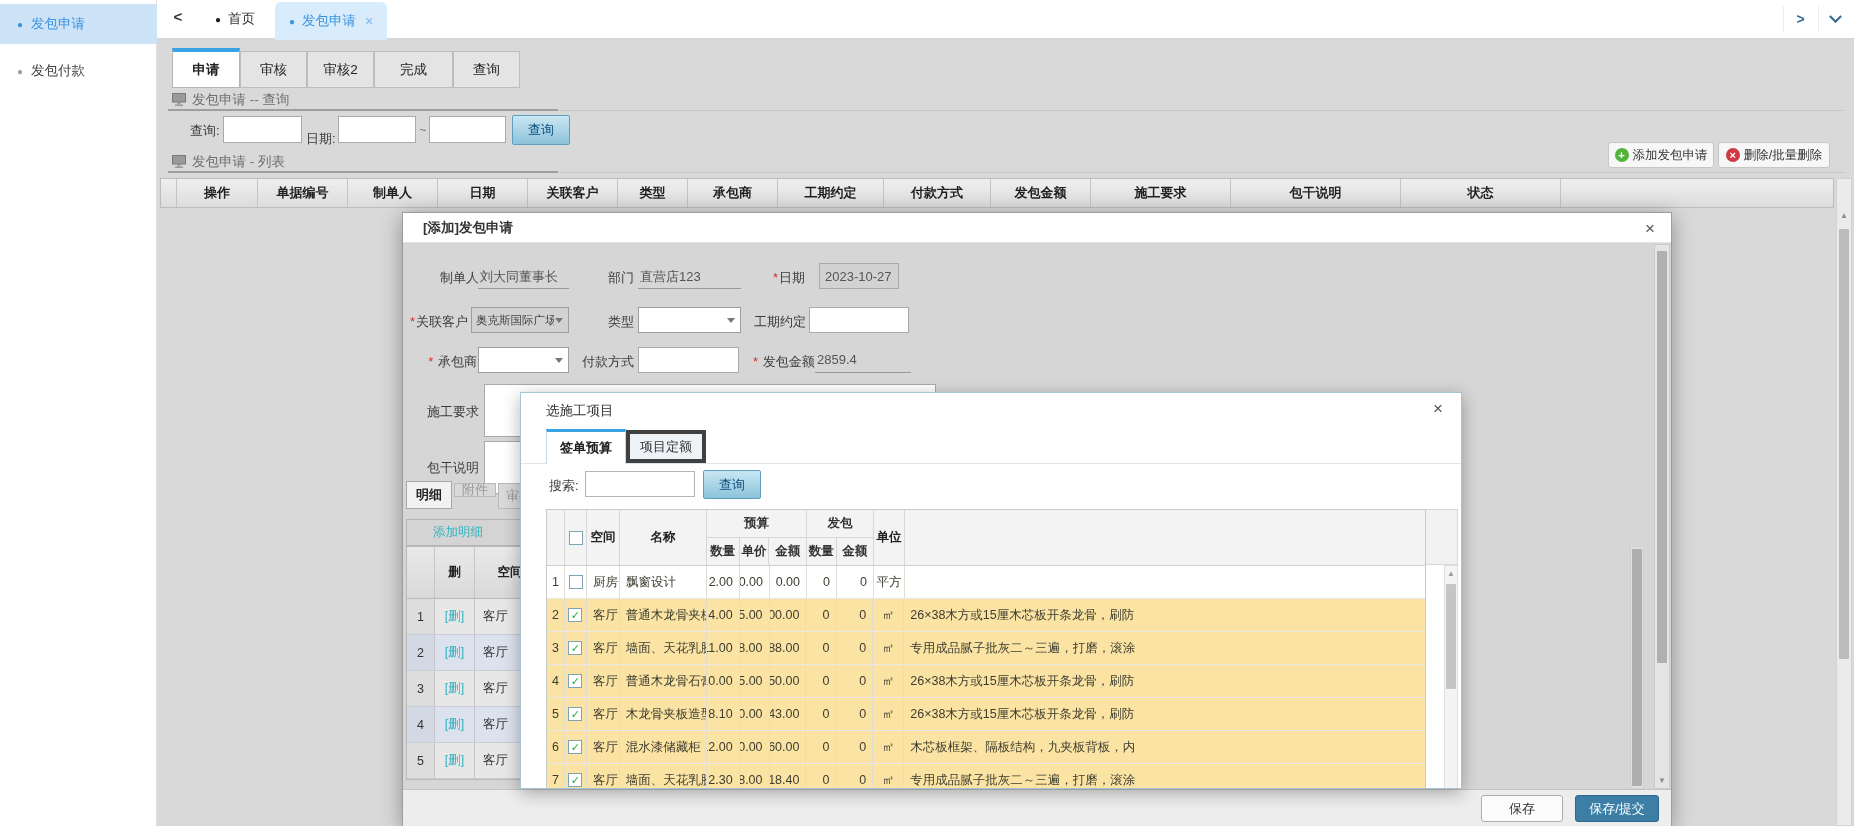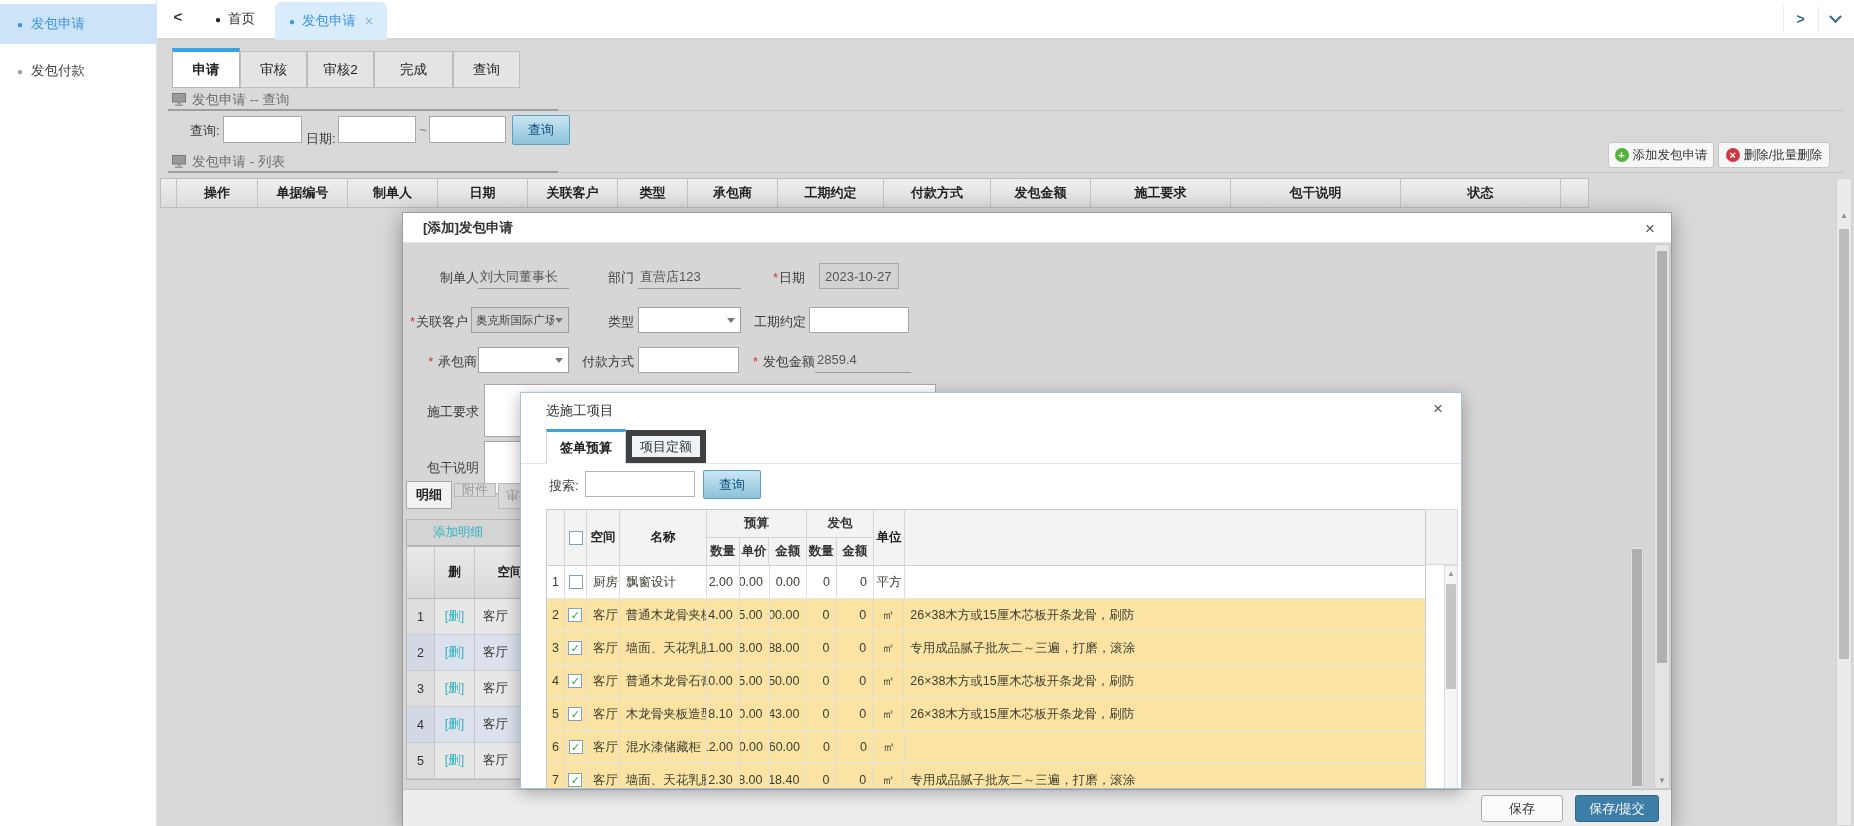--- a/index.html
+++ b/index.html
@@ -43,21 +43,21 @@
   .sel { position:absolute; background:#fff; border:1px solid #9e9e9e; font-size:11.5px; color:#444; display:flex; align-items:center; padding:0 14px 0 4px; cursor:pointer; overflow:hidden; white-space:nowrap; }
   .sel.gray { background:#d2d2d2; }
   .caret { position:absolute; right:5px; top:50%; margin-top:-2px; width:0; height:0; border-left:4px solid transparent; border-right:4px solid transparent; border-top:5px solid #777; }
   .btn-q { position:absolute; display:flex; align-items:center; justify-content:center; background:linear-gradient(#c9e6f3,#8cc2da); border:1px solid #5f9fbe; color:#10507e; font-size:13px; cursor:pointer; border-radius:2px; }
   .tbtn { position:absolute; display:flex; align-items:center; justify-content:center; gap:4px; background:#f7f7f7; border:1px solid #c6c6c6; border-radius:3px; font-size:12.5px; color:#333; cursor:pointer; height:26px; }
   .cicle { width:14px; height:14px; border-radius:50%; color:#fff; font-size:11px; font-weight:bold; display:flex; align-items:center; justify-content:center; line-height:1; }
   .cicle.green { background:#52b43a; }
   .cicle.red { background:#cf3a42; }
 
   
-  .lh { position:absolute; left:160px; top:178px; width:1429px; height:30px; display:flex; border:1px solid #bdbdbd; background:linear-gradient(#efefef,#dcdcdc); z-index:1; }
+  .lh { position:absolute; left:160px; top:178px; width:1674px; height:30px; display:flex; border:1px solid #bdbdbd; background:linear-gradient(#efefef,#dcdcdc); z-index:1; }
   .lh-cell { border-right:1px solid #c3c3c3; display:flex; align-items:center; justify-content:center; font-weight:bold; font-size:13px; color:#1f1f1f; height:100%; }
 
   
   .sb { position:absolute; background:#ebebeb; border:1px solid #d2d2d2; }
   .sb-thumb { position:absolute; background:#bcbcbc; border-radius:1px; cursor:pointer; }
   .sb-arrow { position:absolute; width:100%; text-align:center; font-size:8px; color:#8c8c8c; cursor:pointer; }
 
   
   .modal { position:absolute; left:402px; top:212px; width:1270px; height:614px; background:#d6d6d6; border:1px solid #9c9c9c; box-shadow:0 4px 20px rgba(0,0,0,.35); z-index:10; }
   .modal-title { position:absolute; left:0; top:0; width:100%; height:30px; background:#fff; border-bottom:1px solid #e3e3e3; display:flex; align-items:center; padding-left:20px; font-size:13.5px; font-weight:600; color:#333; }
@@ -75,21 +75,21 @@
   .dt-row.even { background:#dbe2ee; }
   .dt-cell { border-right:1px solid #c6c6c6; display:flex; align-items:center; font-size:12.5px; color:#333; }
   .modal-footer { position:absolute; left:0; top:576px; width:1268px; height:37px; background:#ededed; border-top:1px solid #c4c4c4; z-index:30; }
   .btn-plain { position:absolute; display:flex; align-items:center; justify-content:center; background:#fbfbfb; border:1px solid #adadad; border-radius:3px; font-size:13px; color:#333; cursor:pointer; }
   .btn-primary { position:absolute; display:flex; align-items:center; justify-content:center; background:#3c7ea6; border:1px solid #2e688c; border-radius:3px; font-size:13px; color:#fff; cursor:pointer; }
 
   
   .picker { position:absolute; left:520px; top:392px; width:942px; height:397px; background:#fff; border:1px solid #a6c4d8; box-shadow:0 4px 16px rgba(0,0,0,.3); z-index:20; overflow:hidden; }
   .pk-tab { position:absolute; display:flex; align-items:center; justify-content:center; font-size:13px; cursor:pointer; }
   .pk-tab.active { background:#fff; border:1px solid #cbd8e2; border-top:3px solid #3aa3e6; border-bottom:none; font-weight:bold; color:#222; z-index:2; }
-  .pk-tab.idle { background:#eef3f8; border:6px solid #404040; color:#333; }
+  .pk-tab.idle { background:#eef3f8; border:4px solid #404040; color:#333; }
   .pk-line { position:absolute; left:0; top:70px; width:940px; height:1px; background:#e0e6ea; }
   .pk-table { position:absolute; left:25px; top:116px; width:880px; border:1px solid #c9c9c9; }
   .pk-head { display:flex; height:56px; background:#f3f3f3; border-bottom:1px solid #cfcfcf; }
   .ph-cell { border-right:1px solid #d6d6d6; display:flex; align-items:center; justify-content:center; font-weight:bold; font-size:12.5px; color:#222; }
   .ph-group { border-right:1px solid #d6d6d6; display:flex; flex-direction:column; }
   .ph-gtop { height:28px; display:flex; align-items:center; justify-content:center; font-weight:bold; font-size:12.5px; border-bottom:1px solid #d6d6d6; }
   .ph-gbot { height:27px; display:flex;text-align:center; }
   .ph-sub { display:flex; align-items:center; justify-content:center; font-weight:bold; font-size:12.5px; border-right:1px solid #d6d6d6; height:100%; }
   .ph-sub:last-child { border-right:none; }
   .pk-body { height:224px; overflow:hidden; }
@@ -436,20 +436,21 @@
             <span class="cb on"></span>
           </div>
           <div class="pk-cell txt" style="width: 33px;">客厅</div>
           <div class="pk-cell txt" style="width: 87px;">混水漆储藏柜（深600mm</div>
           <div class="pk-cell num" style="width: 33px;">12.00</div>
           <div class="pk-cell num" style="width: 30px;">180.00</div>
           <div class="pk-cell num" style="width: 37px;">2160.00</div>
           <div class="pk-cell num" style="width: 30px;">0</div>
           <div class="pk-cell num" style="width: 37px;">0</div>
           <div class="pk-cell c" style="width: 31px;">㎡</div>
+          <div class="pk-cell txt" style="width: 522px; border-right: none;">木芯板框架、隔板结构，九夹板背板，内</div>
         </div>
         <div class="pk-row on">
           <div class="pk-cell c" style="width: 18px;">7</div>
           <div class="pk-cell c" style="width: 22px;">
             <span class="cb on"></span>
           </div>
           <div class="pk-cell txt" style="width: 33px;">客厅</div>
           <div class="pk-cell txt" style="width: 87px;">墙面、天花乳胶漆</div>
           <div class="pk-cell num" style="width: 33px;">2.30</div>
           <div class="pk-cell num" style="width: 30px;">8.00</div>

